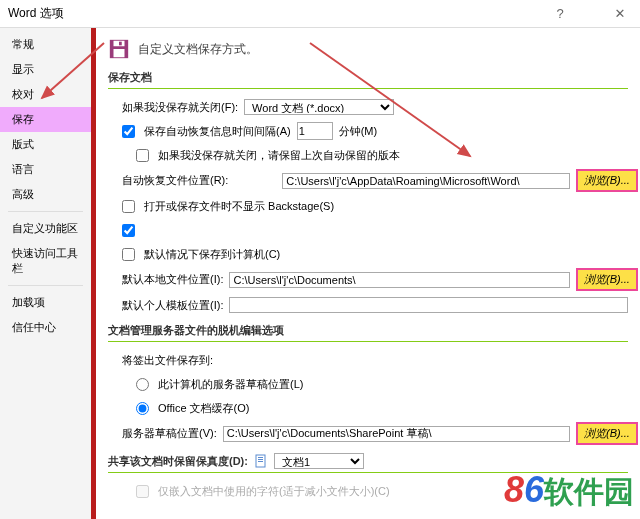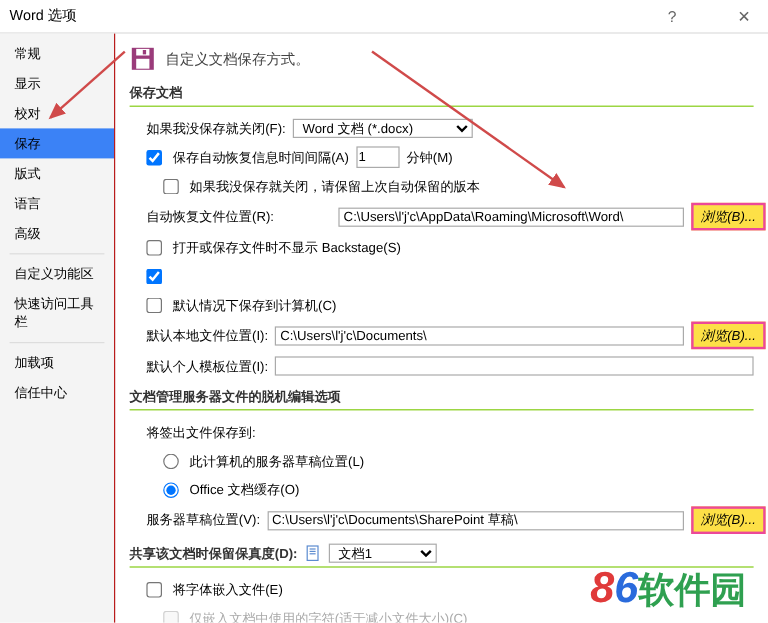--- a/index.html
+++ b/index.html
@@ -1,42 +1,42 @@
 <!DOCTYPE html>
 <html><head>
 <meta charset="utf-8">
 <style>
 * { box-sizing: border-box; margin: 0; padding: 0; font-family: "Microsoft YaHei", "Segoe UI", sans-serif; }
 body { width: 640px; height: 519px; background: #fff; font-size: 11px; position: relative; overflow: hidden; }
 .titlebar { height: 28px; border-bottom: 1px solid #ddd; display: flex; align-items: center; padding: 0 8px; gap: 36px; }
 .titlebar .title { flex: 1; font-size: 12px; }
 .titlebar .help, .titlebar .close { width: 24px; text-align: center; font-size: 13px; color: #666; cursor: pointer; }
 .main { display: flex; height: 491px; }
-.sidebar { width: 96px; background: #f4f4f4; border-right: 1px solid #b91c1c; padding-top: 4px; }
+.sidebar { width: 96px; background: #f4f4f4; border-right: 5px solid #b91c1c; padding-top: 4px; }
 .sidebar .item { padding: 5px 12px; font-size: 11px; cursor: pointer; }
-.sidebar .item.selected { background: #3b82f6; }
+.sidebar .item.selected { background: #f0abfc; }
 .sidebar .sep { height: 1px; background: #ddd; margin: 4px 8px; }
 .content { flex: 1; padding: 10px 12px 0 12px; overflow: hidden; position: relative; }
 .header-row { display: flex; align-items: center; gap: 8px; margin-bottom: 10px; }
 .save-icon { width: 22px; height: 22px; }
 .header-text { font-size: 12px; color: #444; }
 .section-title { font-weight: bold; margin: 8px 0 8px 0; font-size: 11px; color: #333; border-bottom: 1px solid #84cc16; padding-bottom: 3px; }
 .row { display: flex; align-items: center; margin: 4px 0; gap: 6px; min-height: 20px; }
 .indent1 { padding-left: 14px; }
 .indent2 { padding-left: 28px; }
 select, input[type=text] { font-size: 11px; padding: 1px 3px; border: 1px solid #aaa; background: #fff; height: 16px; }
 input[type=number] { width: 36px; font-size: 11px; padding: 1px; border: 1px solid #aaa; height: 18px; }
 .btn { font-size: 11px; padding: 2px 6px; border: 2px solid #ec4899; background: #fde047; cursor: pointer; white-space: nowrap; font-style: italic; }
 input[type=checkbox], input[type=radio] { margin-right: 3px; vertical-align: middle; }
 label { font-size: 11px; }
 .disabled { color: #aaa; }
 .red-box { border: 1px solid #d04a4a; padding: 1px 2px; margin-left: 48px; }
 .field-long { flex: 1; }
 .browse-col { width: 52px; text-align: right; }
-.watermark { position: absolute; right: 18px; bottom: 6px; font-size: 30px; font-family: "SimHei", sans-serif; pointer-events: none; }
+.watermark { position: absolute; right: 6px; bottom: 6px; font-size: 30px; font-family: "SimHei", sans-serif; pointer-events: none; }
 .watermark .r { color: #e03a3a; font-weight: bold; font-style: italic; font-size: 36px; }
 .watermark .b { color: #2a6bdc; font-weight: bold; font-style: italic; font-size: 36px; }
 .watermark .g { color: #2fa050; font-weight: bold; }
 .arrow-svg { position: absolute; pointer-events: none; }
 </style>
 </head>
 <body>
 
 <div class="titlebar">
   <span class="title">Word 选项</span>
@@ -144,24 +144,20 @@
       <span>共享该文档时保留保真度(D):</span>
       <svg width="14" height="14">
           <rect x="2" y="1" width="9" height="12" fill="#fff" stroke="#5b8bd0"></rect>
           <rect x="4" y="3" width="5" height="1" fill="#5b8bd0"></rect>
           <rect x="4" y="5" width="5" height="1" fill="#5b8bd0"></rect>
           <rect x="4" y="7" width="5" height="1" fill="#5b8bd0"></rect>
         </svg>
       <select style="width:90px;font-weight:normal"><option>文档1</option></select>
     </div>
 
-    <div class="row indent1">
-      <input type="checkbox" style="">
-      <label>将字体嵌入文件(E)</label>
-    </div>
     <div class="row indent2 disabled">
       <input type="checkbox" disabled="" style="">
       <label>仅嵌入文档中使用的字符(适于减小文件大小)(C)</label>
     </div>
 
   </div>
 </div>
 
 <svg class="arrow-svg" style="left:34px;top:38px;width:80px;height:70px">
   <defs>

